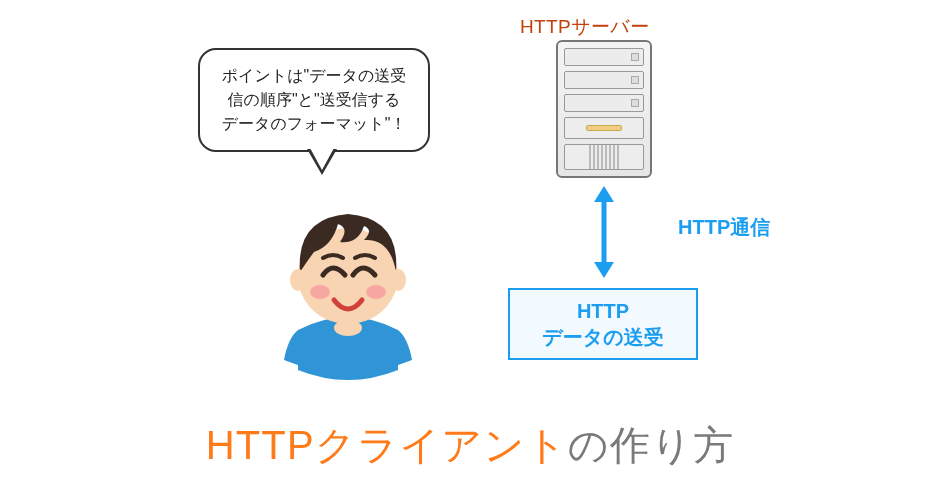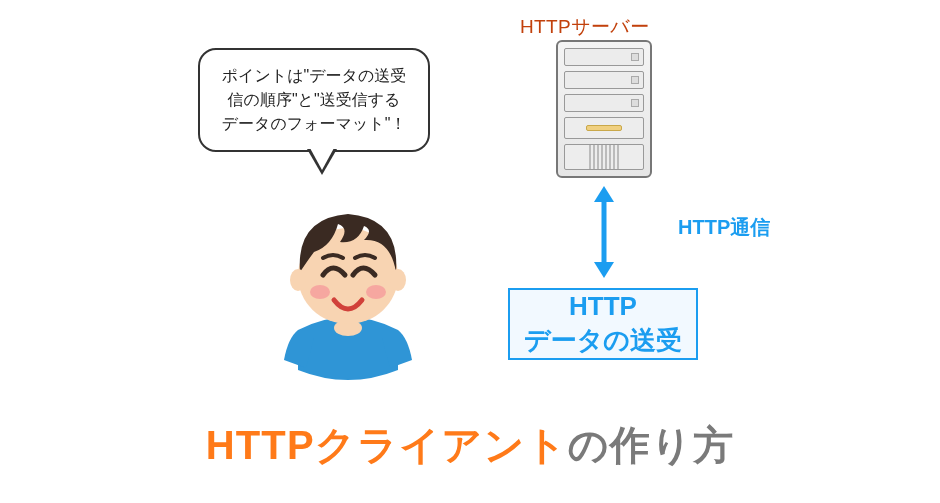--- a/index.html
+++ b/index.html
@@ -74,27 +74,27 @@
   .arrow-label {
     position: absolute; left: 634px; top: 214px;
     font-size: 20px; color: #1b9df0; font-weight: 600; margin-left: 44px;
   }
 
   
   .client-box {
     position: absolute; left: 508px; top: 288px; width: 190px; height: 72px;
     border: 2px solid #1b9df0; background: #f2f9ff;
     display: flex; flex-direction: column; align-items: center; justify-content: center;
-    font-size: 26px; color: #1b9df0; font-weight: 600; line-height: 1.3;
+    font-size: 20px; color: #1b9df0; font-weight: 600; line-height: 1.3;
   }
 
   
   .title {
     position: absolute; left: 0; right: 0; top: 418px;
-    text-align: center; font-size: 40px; font-weight: 700; letter-spacing: 0.03em;
+    text-align: center; font-size: 40px; font-weight: 400; letter-spacing: 0.03em;
   }
   .title .orange { color: #ff7a19; }
   .title .gray { color: #7a7a7a; }
 </style>
 </head>
 <body>
 
 <div class="stage">
 
   <div class="bubble">

